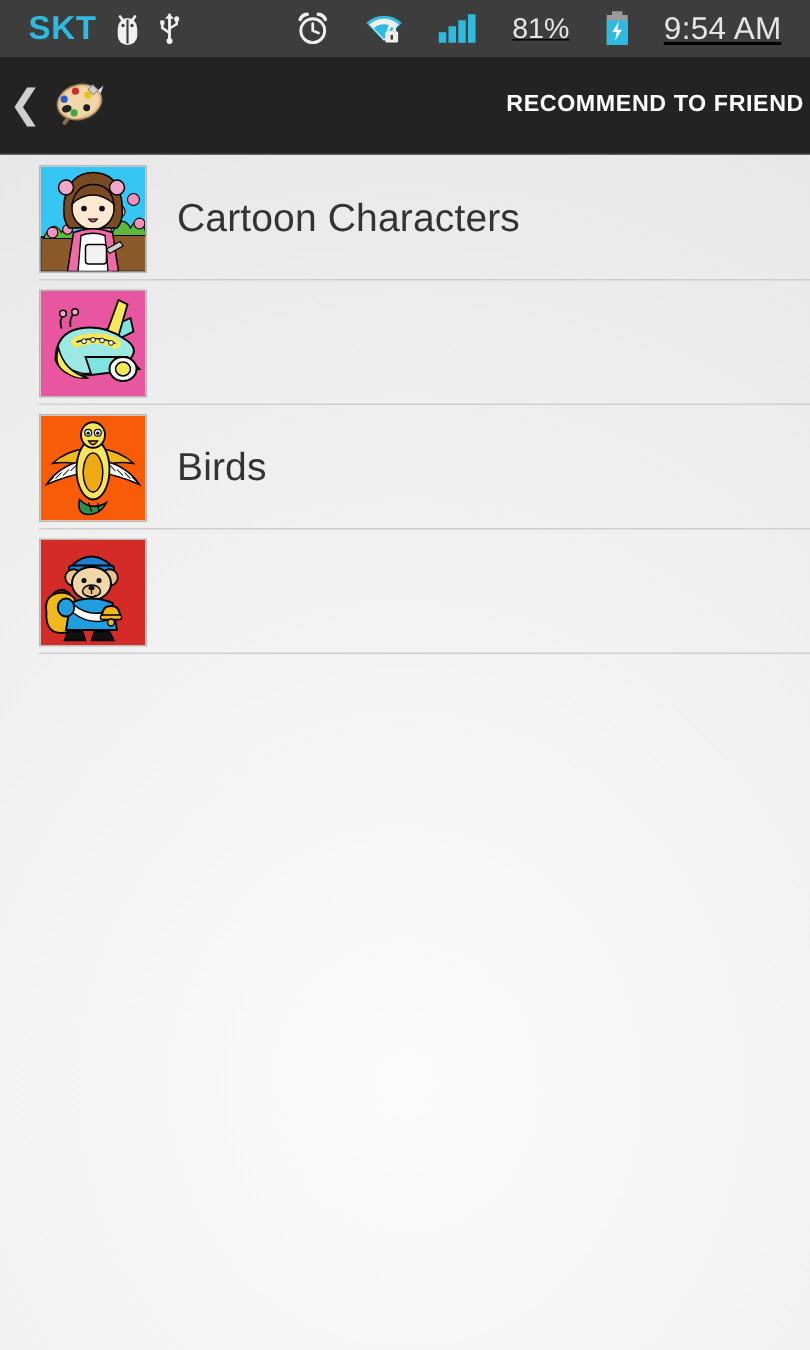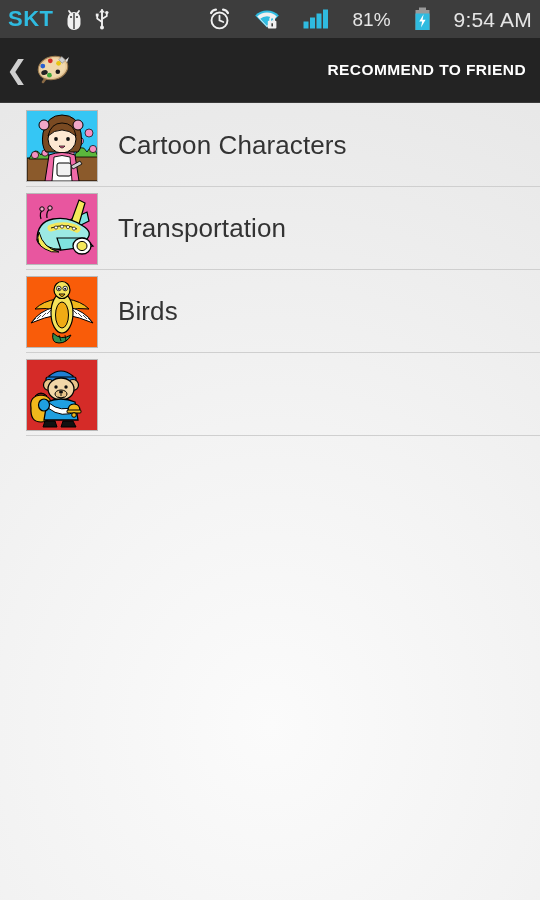--- a/index.html
+++ b/index.html
@@ -23,32 +23,33 @@
   
   #status-bar {
     position: absolute;
     top: 0; left: 0;
     width: 540px;
     height: 38px;
     background: #3d3d3d;
     display: flex;
     align-items: center;
     justify-content: space-between;
-    padding: 0 8px;
+    padding: 0 19px;
     box-sizing: border-box;
   }
   .sb-left {
     display: flex;
     align-items: center;
     gap: 9px;
   }
   .sb-right {
     display: flex;
     align-items: center;
     gap: 23px;
+    text-decoration: underline;
   }
   .carrier {
     color: #2fbbe0;
     font-size: 22px;
     font-weight: bold;
     letter-spacing: 0.5px;
     line-height: 1;
   }
   .sb-time {
     color: #e5e5e5;
@@ -92,21 +93,21 @@
   }
   #app-title {
     color: #f2f2f2;
     font-size: 25px;
     margin-left: 10px;
     font-weight: normal;
     letter-spacing: 0.2px;
   }
   #recommend-button {
     margin-left: auto;
-    margin-right: 10px;
+    margin-right: 0;
     color: #ffffff;
     font-size: 15.5px;
     font-weight: bold;
     letter-spacing: 0.4px;
     padding: 8px 4px;
     cursor: pointer;
   }
 
   
   #list {
@@ -341,21 +342,20 @@
 
           <path d="M10 45 q6 12 24 11 q-16 -2 -24 -11 z" fill="#f5e85a" stroke="#000" stroke-width="1"></path>
           <path d="M12 38 q-4 12 6 17 q6 4 14 3 q-16 -4 -20 -20 z" fill="#f5e85a" stroke="#000" stroke-width="1"></path>
 
           <path d="M30 44 L58 44 L66 52 L34 56 Z" fill="#7fe3e0" stroke="#000" stroke-width="1.2"></path>
 
           <ellipse cx="55" cy="52" rx="9" ry="8" fill="#ffffff" stroke="#000" stroke-width="1.3"></ellipse>
           <ellipse cx="55" cy="52" rx="5" ry="4.6" fill="#f5e85a" stroke="#000" stroke-width="1"></ellipse>
         </svg>
       </span>
-      <span class="row-label">Transportation</span>
     </div>
 
     <div class="list-row">
       <span class="thumb">
         <svg width="70" height="70" viewBox="0 0 70 70">
           <rect width="70" height="70" fill="#f95c09"></rect>
 
           <path d="M30 22 q-14 2 -22 10 q12 -2 22 2 z" fill="#f0b81c" stroke="#000" stroke-width="1"></path>
 
           <path d="M28 30 q-16 4 -24 16 q14 -6 26 -8 z" fill="#ffffff" stroke="#000" stroke-width="1"></path>

